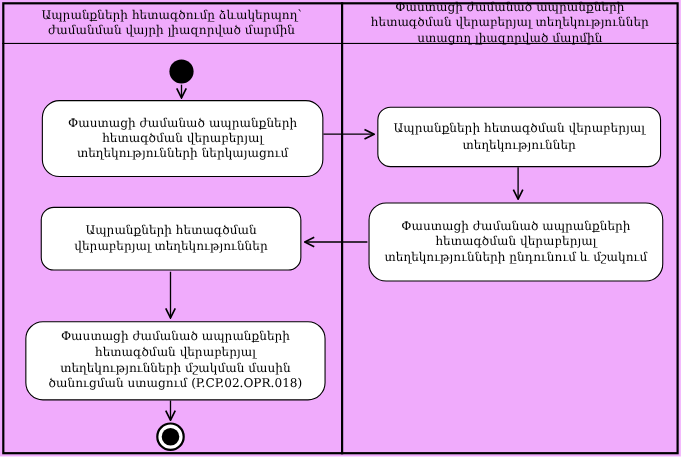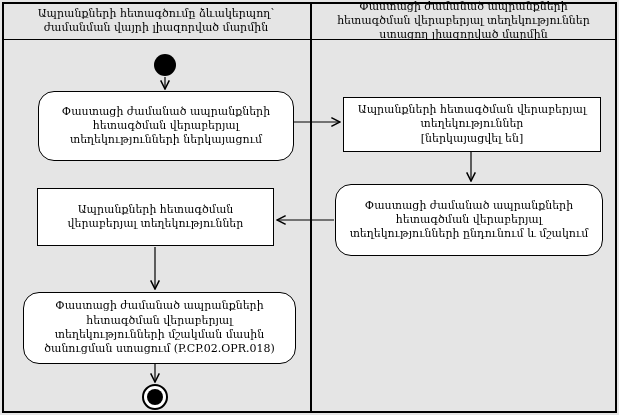--- a/index.html
+++ b/index.html
@@ -1,17 +1,17 @@
 <!DOCTYPE html>
 <html><head>
 <meta charset="utf-8">
 <style>
   html,body{margin:0;padding:0;background:#fff;}
   .canvas{
-    position:relative;width:619px;height:415px;background:#e5e5e5;
+    position:relative;width:619px;height:415px;background:#f0abfc;
     font-family:"DejaVu Serif","DejaVu Sans",serif;color:#000;overflow:hidden;
   }
   .frame{
     position:absolute;left:2px;top:2px;width:615px;height:411px;
     border:2px solid #000;box-sizing:border-box;z-index:1;
   }
   .lane-divider{
     position:absolute;left:310px;top:2px;width:2px;height:411px;
     background:#000;z-index:1;
   }
@@ -26,21 +26,21 @@
   }
   .lane-header.left{left:4px;width:304px;}
   .lane-header.right{left:314px;width:299px;}
   .node-box{
     position:absolute;background:#ffffff;border:1.5px solid #000;
     display:flex;flex-direction:column;align-items:center;justify-content:center;
     text-align:center;font-size:11px;line-height:1.3;padding:2px 6px;
     box-sizing:border-box;z-index:3;
   }
   .activity{border-radius:16px;}
-  .object{border-radius:0;}
+  .object{border-radius:12px;}
   .act-016{left:38px;top:91px;width:256px;height:70px;}
   .obj-presented{left:343px;top:97px;width:258px;height:55px;}
   .act-017{left:335px;top:184px;width:268px;height:72px;}
   .obj-processed{left:37px;top:188px;width:237px;height:58px;}
   .act-018{left:23px;top:292px;width:273px;height:72px;}
   .initial-node{
     position:absolute;left:154px;top:54px;width:22px;height:22px;
     border-radius:50%;background:#000;z-index:4;
   }
   .final-node{
@@ -64,21 +64,20 @@
   <div class="lane-header right">Փաստացի ժամանած ապրանքների հետագծման վերաբերյալ տեղեկություններ ստացող լիազորված մարմին</div>
 
   <div class="initial-node"></div>
 
   <div class="node-box activity act-016">
     <div>Փաստացի ժամանած ապրանքների հետագծման վերաբերյալ տեղեկությունների ներկայացում</div>
   </div>
 
   <div class="node-box object obj-presented">
     <div>Ապրանքների հետագծման վերաբերյալ տեղեկություններ</div>
-    <div>[ներկայացվել են]</div>
   </div>
 
   <div class="node-box activity act-017">
     <div>Փաստացի ժամանած ապրանքների հետագծման վերաբերյալ տեղեկությունների ընդունում և մշակում</div>
   </div>
 
   <div class="node-box object obj-processed">
     <div>Ապրանքների հետագծման վերաբերյալ տեղեկություններ</div>
   </div>
 

